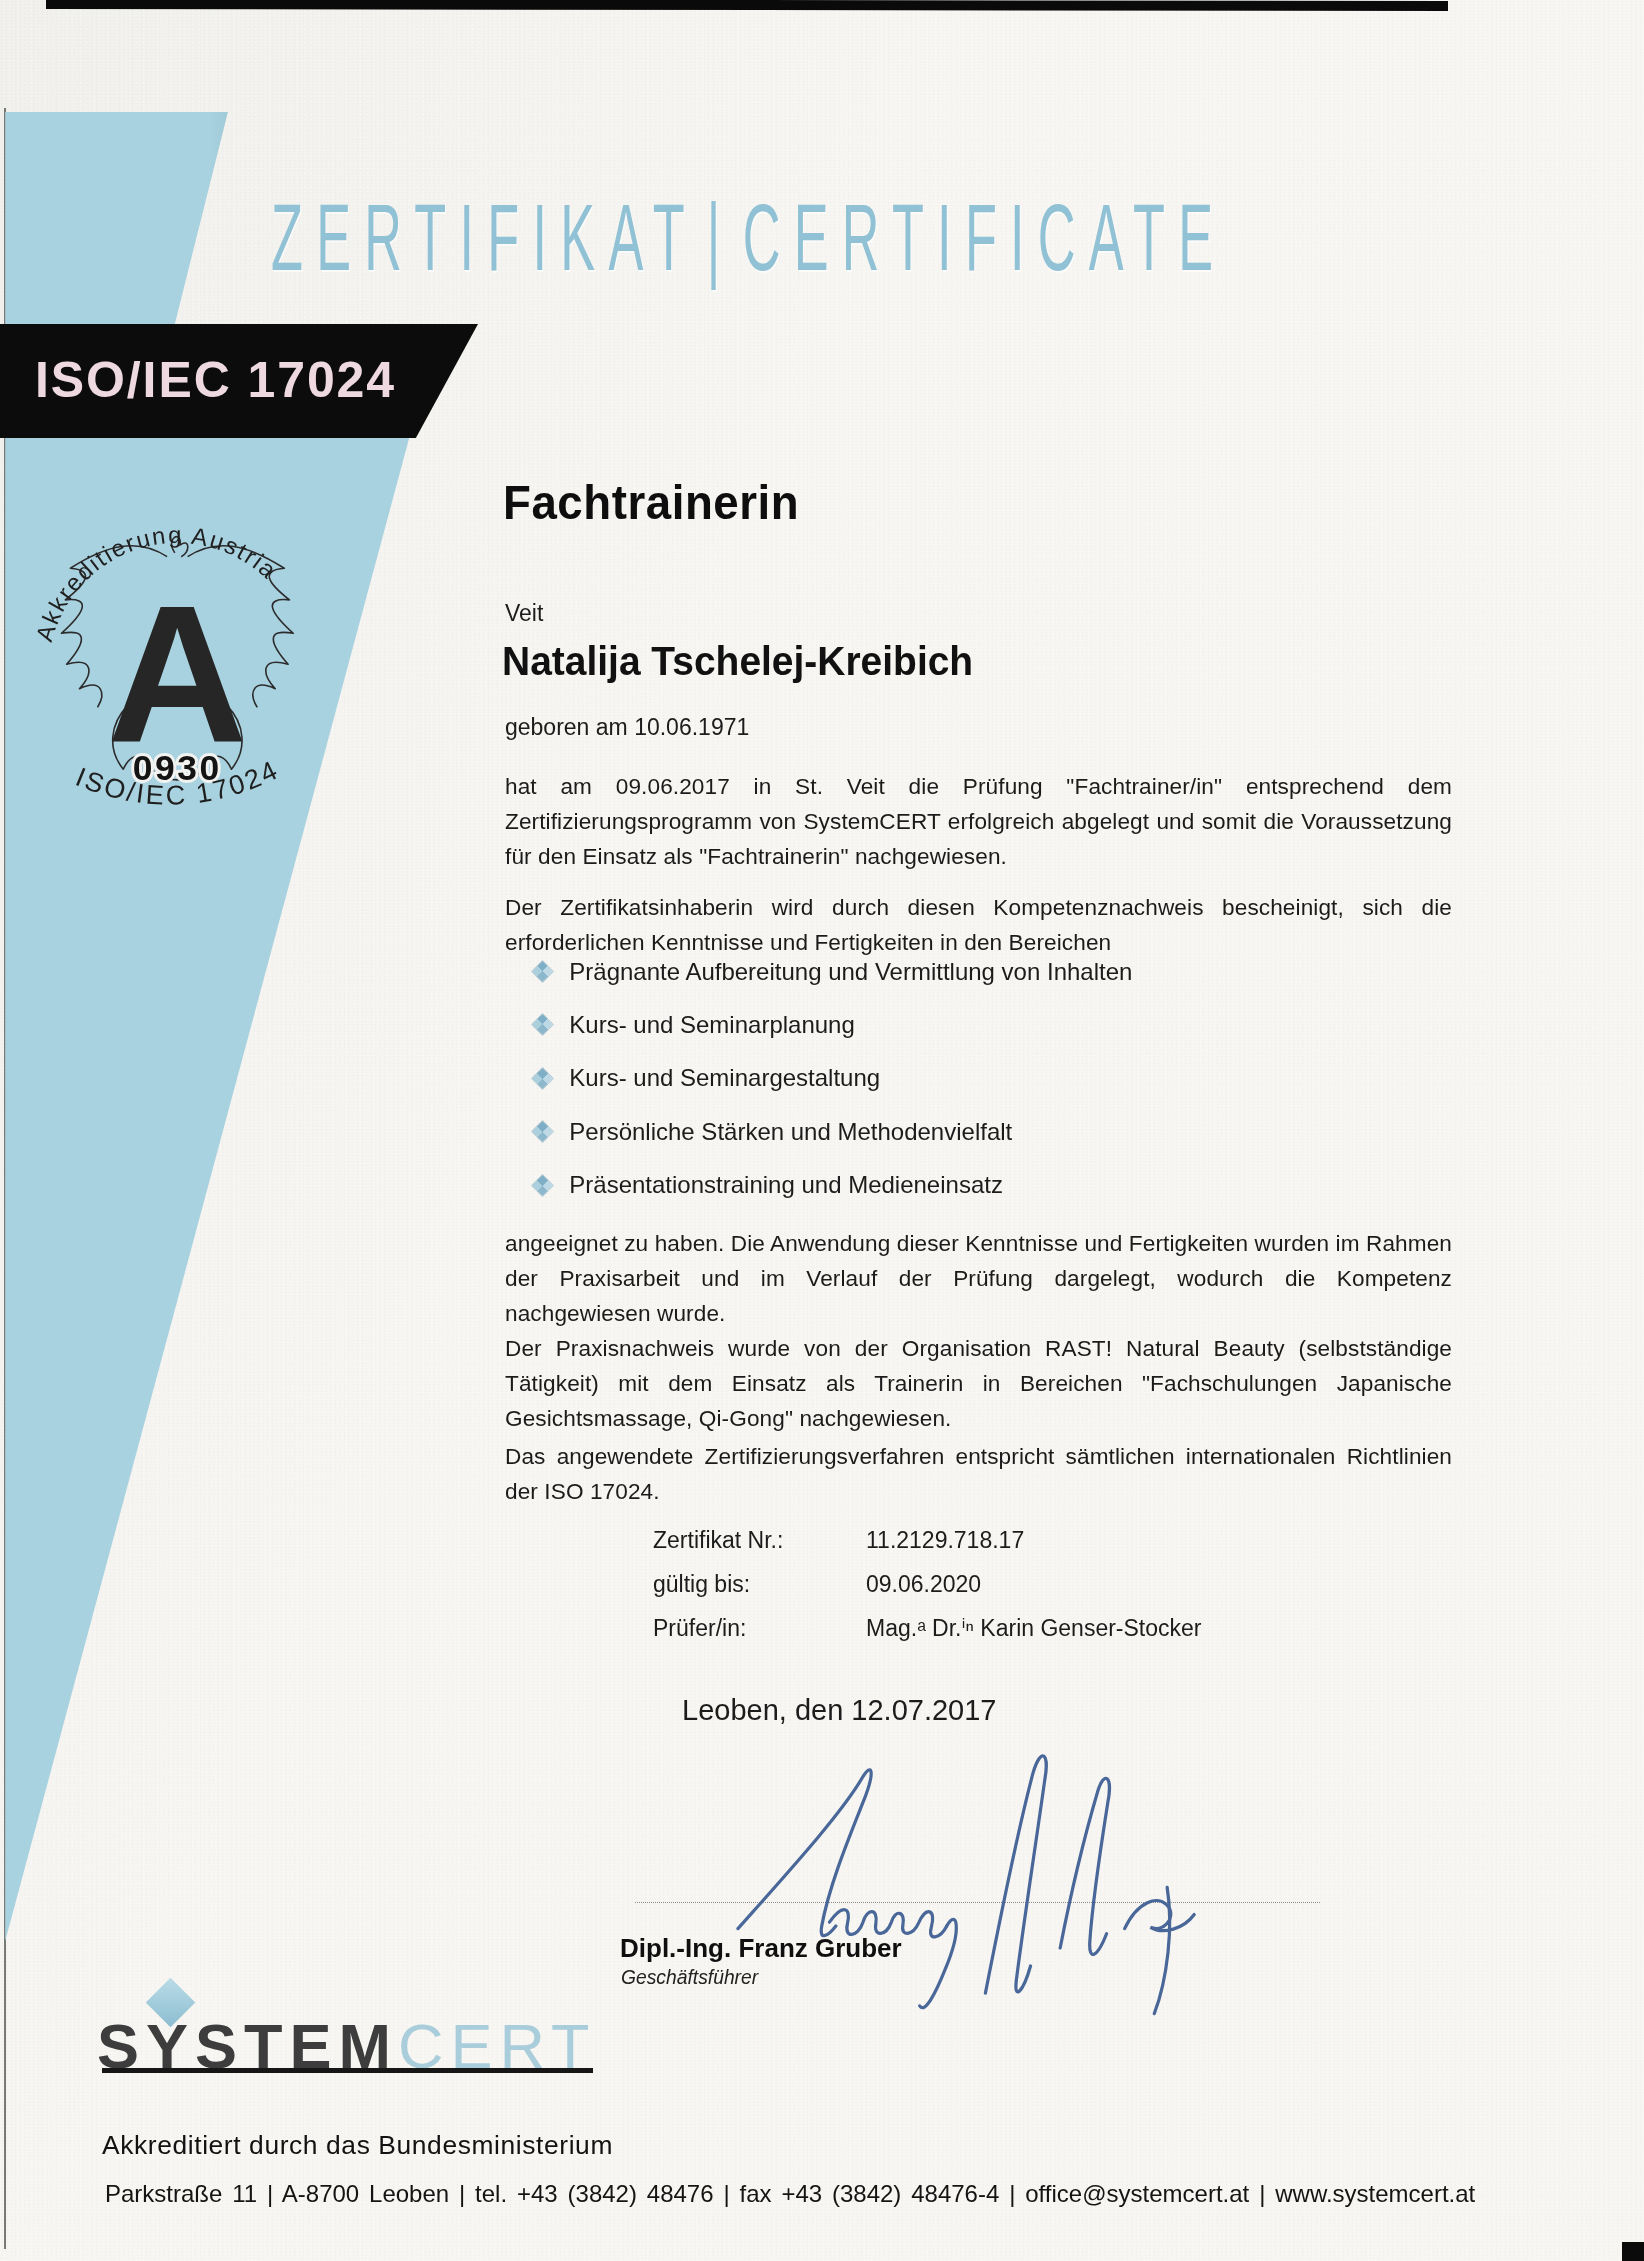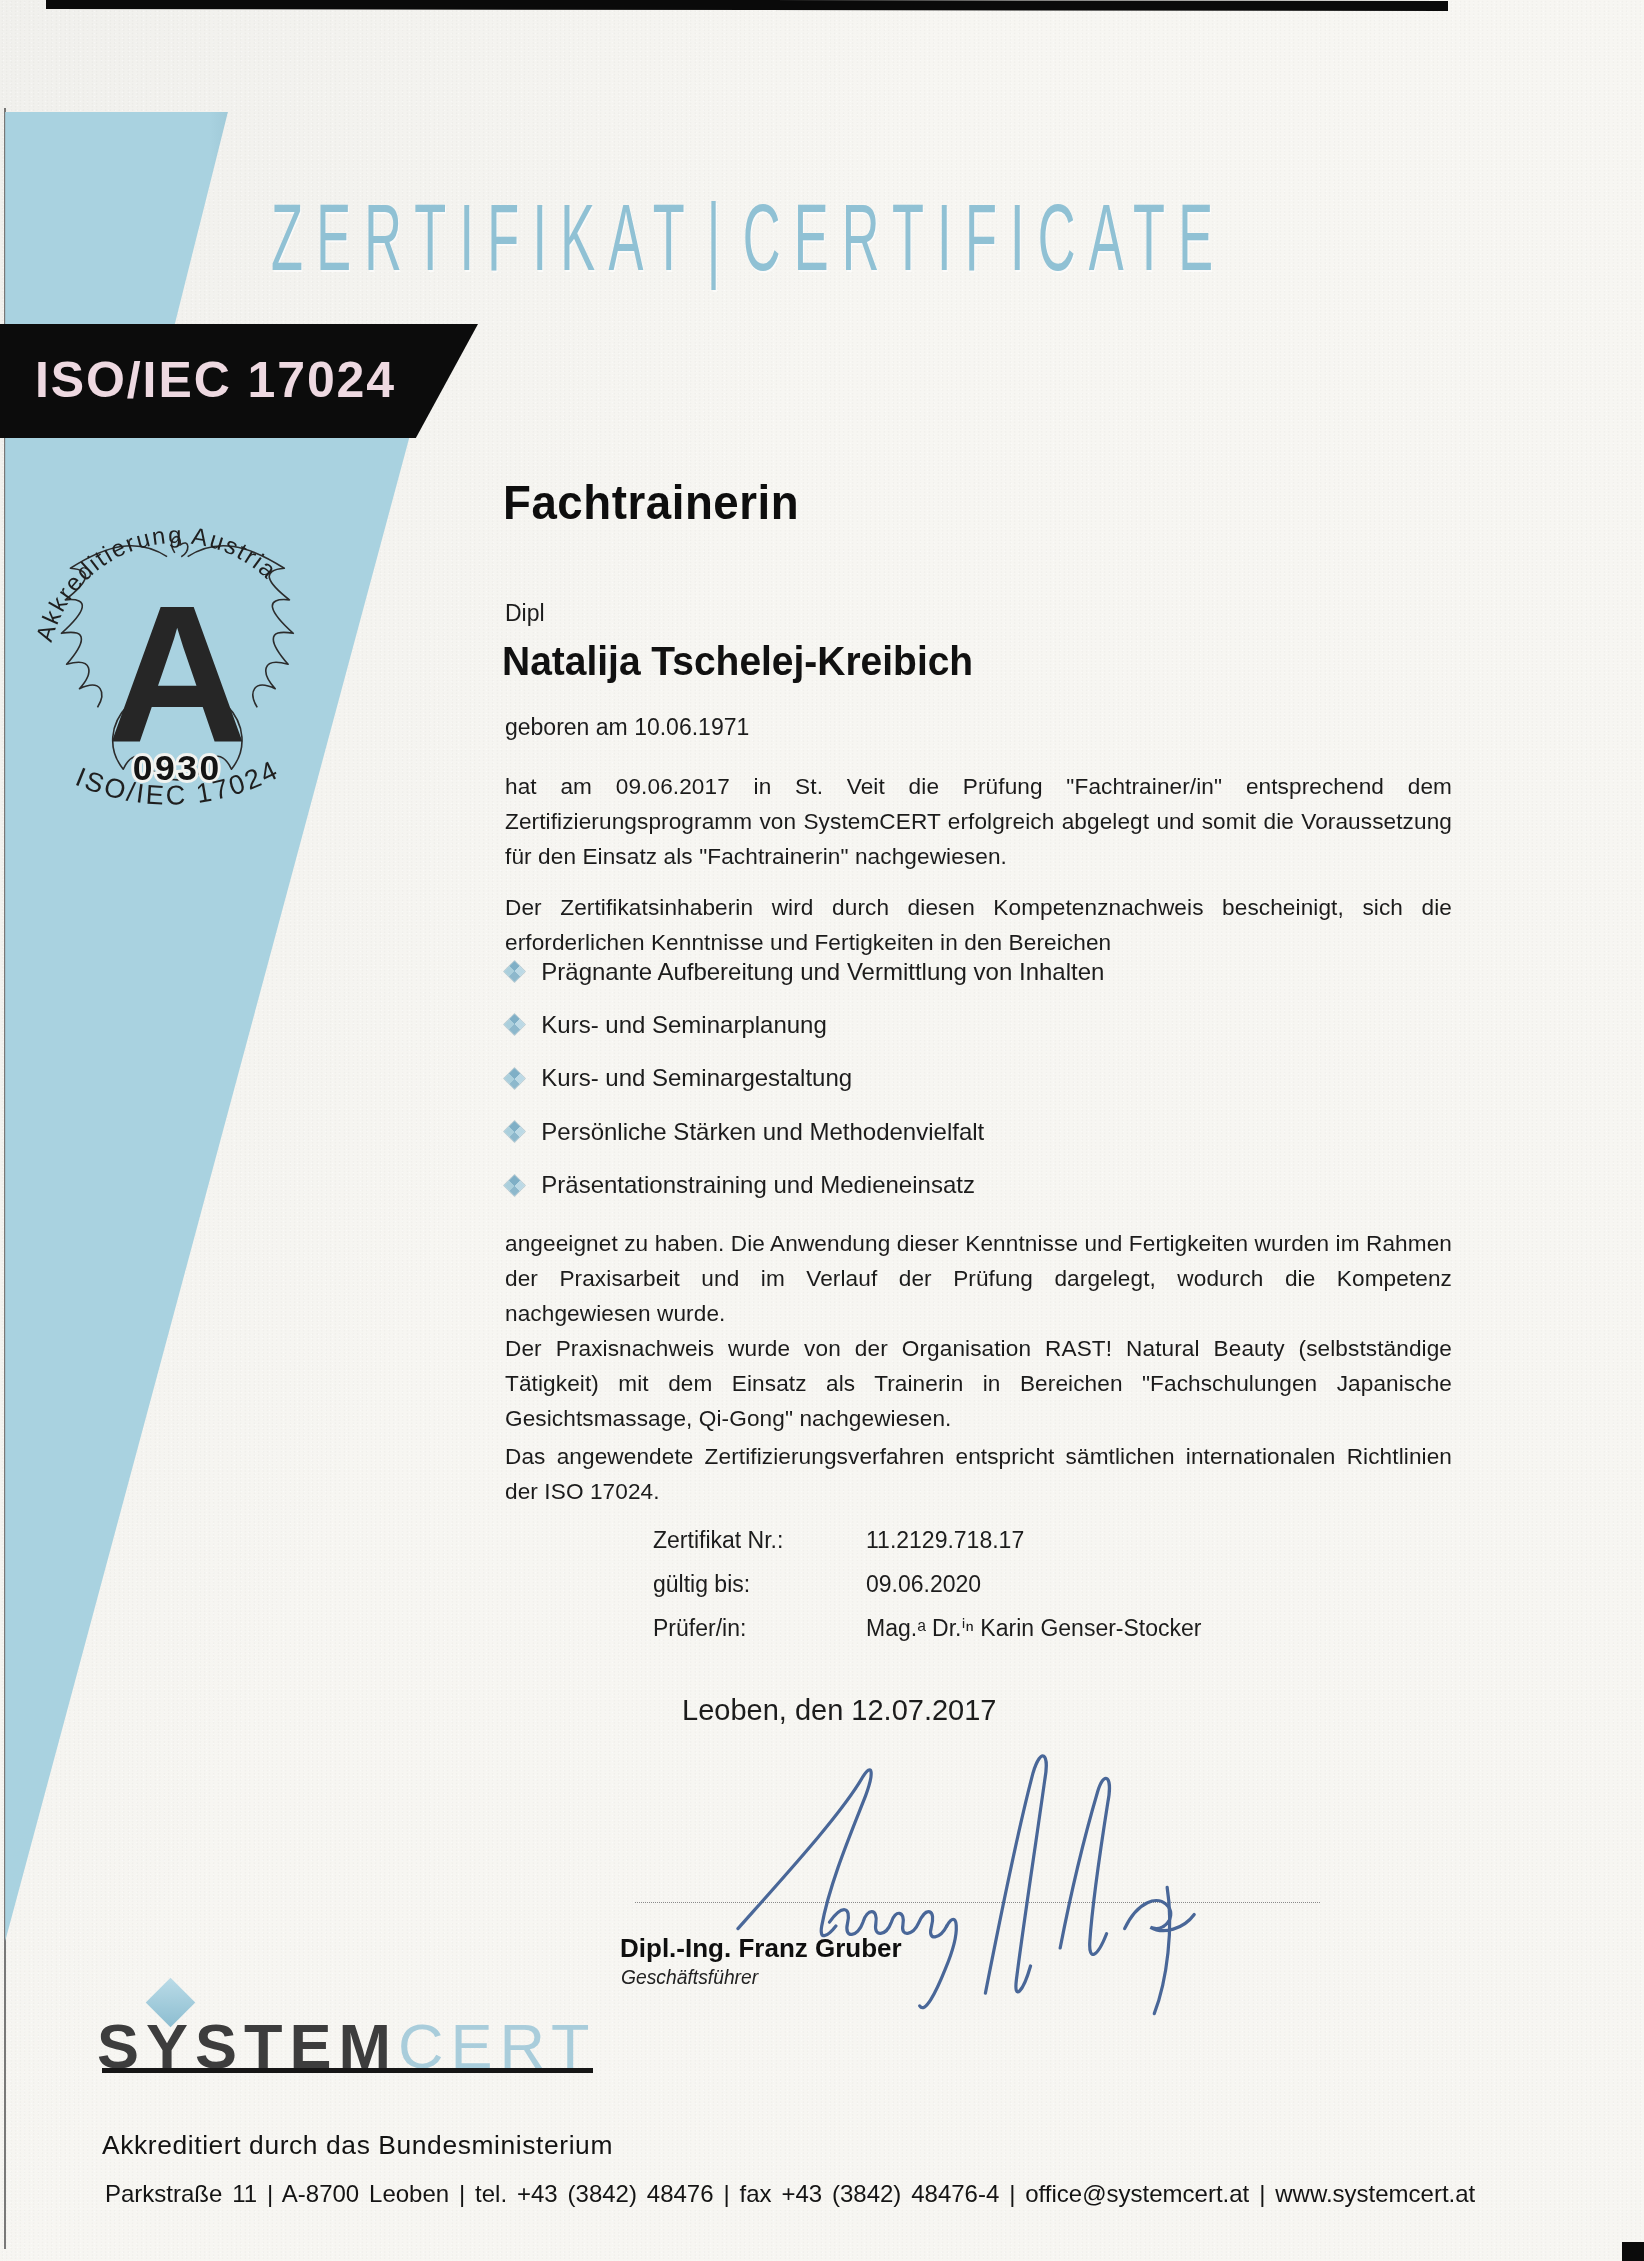--- a/index.html
+++ b/index.html
@@ -38,21 +38,21 @@
   
   .heading{left:503px;top:475px;font-size:48px;font-weight:700;color:#0e0e0e;
     transform:scaleX(.95);transform-origin:left top;letter-spacing:0.6px;}
   .salutation{left:505px;top:600px;font-size:23px;}
   .holder-name{left:502px;top:638px;font-size:41px;font-weight:700;color:#111;
     transform:scaleX(.95);transform-origin:left top;}
   .birth{left:505px;top:714px;font-size:23px;}
   .para{left:505px;width:947px;font-size:22.6px;line-height:35px;text-align:justify;
     color:#1b1b1b;margin:0;letter-spacing:0.1px;}
   .p1{top:769px;} .p2{top:890px;} .p3{top:1226px;} .p4{top:1331px;} .p5{top:1439px;}
-  .bullets{left:507px;top:958px;list-style:none;margin:0;padding:0;}
+  .bullets{left:535px;top:958px;list-style:none;margin:0;padding:0;}
   .bullets li{display:flex;align-items:center;gap:19.3px;height:27px;margin-bottom:26.4px;font-size:24px;}
   .diamond{flex:0 0 auto;width:15px;height:15px;transform:rotate(45deg);
     background:conic-gradient(from 0deg,#bcd9e5 0 25%,#8db8cc 0 50%,#abcfdc 0 75%,#7fafc6 0);
     box-shadow:0 0 0 0.6px rgba(110,150,170,.45);}
   .details{left:653px;top:1527px;}
   .detail-row{display:flex;margin-bottom:18px;line-height:26px;font-size:23px;}
   .detail-row .label{width:213px;}
   .detail-row .value{white-space:nowrap;}
   .place-date{left:653px;top:1694px;font-size:29px;margin-left:29px;}
   .signature{left:712px;top:1734px;width:561px;height:290px;}
@@ -104,21 +104,21 @@
     <text x="222" y="449" text-anchor="middle" font-size="55" font-weight="bold" fill="#141414" stroke="#f2f3f0" stroke-width="9" paint-order="stroke" letter-spacing="4" font-family="'Liberation Sans','DejaVu Sans',sans-serif">0930</text>
     <text font-size="37" fill="#1f1f1f" letter-spacing="3" font-family="'Liberation Sans','DejaVu Sans',sans-serif">
       <textPath href="#arcTop" startOffset="4">Akkreditierung Austria</textPath>
     </text>
     <text font-size="42" fill="#1f1f1f" letter-spacing="4" font-family="'Liberation Sans','DejaVu Sans',sans-serif">
       <textPath href="#arcBot" startOffset="12">ISO/IEC 17024</textPath>
     </text>
   </svg>
 
   <div class="abs heading">Fachtrainerin</div>
-  <div class="abs salutation">Dipl</div>
+  <div class="abs salutation">Veit</div>
   <div class="abs holder-name">Natalija Tschelej-Kreibich</div>
   <div class="abs birth">geboren am 10.06.1971</div>
 
   <p class="abs para p1">hat am 09.06.2017 in St. Veit die Prüfung "Fachtrainer/in" entsprechend dem Zertifizierungsprogramm von SystemCERT erfolgreich abgelegt und somit die Voraussetzung für den Einsatz als "Fachtrainerin" nachgewiesen.</p>
   <p class="abs para p2">Der Zertifikatsinhaberin wird durch diesen Kompetenznachweis bescheinigt, sich die erforderlichen Kenntnisse und Fertigkeiten in den Bereichen</p>
 
   <ul class="abs bullets">
     <li>
         <span class="diamond"></span>
         <span>Prägnante Aufbereitung und Vermittlung von Inhalten</span>

